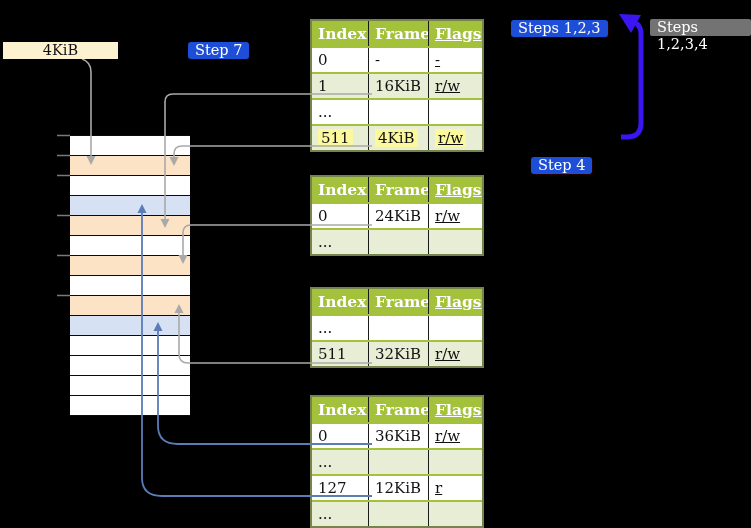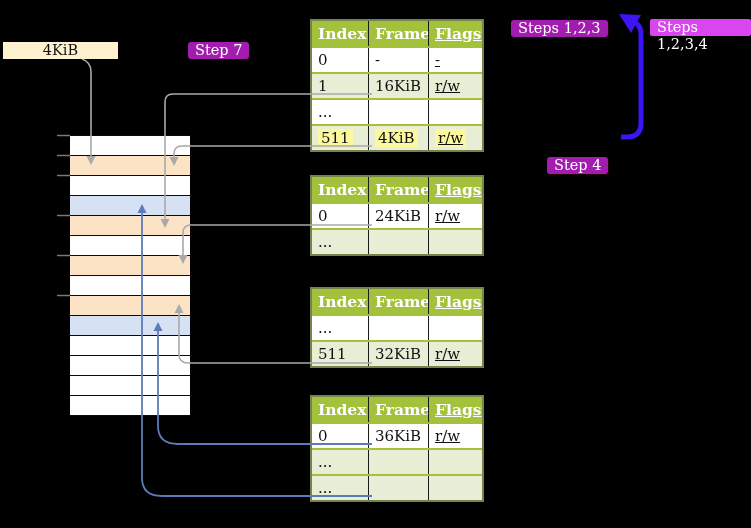--- a/index.html
+++ b/index.html
@@ -21,22 +21,22 @@
   .c{box-sizing:border-box;padding:2px 0 0 6px;font-size:15px;color:#111;line-height:20px;
      white-space:nowrap;overflow:hidden;}
   .c-index{width:56px;}
   .c-frame{width:60px;border-left:1.5px solid #1a1a1a;}
   .c-flags{flex:1;border-left:1.5px solid #1a1a1a;text-decoration:underline;}
   .thead .c{color:#ffffff;font-weight:bold;font-size:15.5px;padding-top:3px;}
   .hl{background:#fbf89e;padding:0 3px;}
   
   .badge{position:absolute;height:17px;line-height:17px;padding:0 7px;font-size:14.5px;color:#ffffff;
          border-radius:3px;z-index:6;box-shadow:1px 1px 0 rgba(60,0,10,.55);}
-  .badge.red{background:#a21caf;}
-  .badge.blue{background:#d946ef;border-radius:2px;box-shadow:none;}
+  .badge.red{background:#1d4ed8;}
+  .badge.blue{background:#737373;border-radius:2px;box-shadow:none;}
   .kib-box{position:absolute;left:3px;top:42px;width:115px;height:17px;line-height:17px;
            background:#fdf2cf;color:#111;font-size:14.5px;text-align:center;z-index:6;}
   
   .overlay{position:absolute;left:0;top:0;z-index:5;pointer-events:none;}
   .ga{stroke:#a9a9a9;stroke-width:1.6;fill:none;}
   .gh{fill:#a9a9a9;stroke:none;}
   .ba{stroke:#5b7cb8;stroke-width:1.8;fill:none;}
   .bh{fill:#5b7cb8;stroke:none;}
   .BA{stroke:#3b15f2;stroke-width:5;fill:none;}
   .BH{fill:#3b15f2;stroke:none;}
@@ -45,21 +45,21 @@
 </head>
 <body>
 
 <div class="stage">
 
   <div class="kib-box">4KiB</div>
 
   <div class="badge red" style="left:188px;top:42px;">Step 7</div>
   <div class="badge red" style="left:511px;top:20px;">Steps 1,2,3</div>
   <div class="badge blue" style="left:650px;top:19px;">Steps 1,2,3,4</div>
-  <div class="badge red" style="left:547px;top:157px;">Step 4</div>
+  <div class="badge red" style="left:531px;top:157px;">Step 4</div>
 
   <div class="memcol">
     <div class="mrow" data-type="free"></div>
     <div class="mrow" data-type="frame-a"></div>
     <div class="mrow" data-type="free"></div>
     <div class="mrow" data-type="frame-b"></div>
     <div class="mrow" data-type="frame-a"></div>
     <div class="mrow" data-type="free"></div>
     <div class="mrow" data-type="frame-a"></div>
     <div class="mrow" data-type="free"></div>
@@ -143,20 +143,25 @@
     </div>
     <div class="tr">
       <div class="c c-index">0</div>
       <div class="c c-frame">36KiB</div>
       <div class="c c-flags">r/w</div>
     </div>
     <div class="tr alt">
       <div class="c c-index">...</div>
       <div class="c c-frame"></div>
       <div class="c c-flags"></div>
+    </div>
+    <div class="tr">
+      <div class="c c-index">127</div>
+      <div class="c c-frame">12KiB</div>
+      <div class="c c-flags">r</div>
     </div>
     <div class="tr alt">
       <div class="c c-index">...</div>
       <div class="c c-frame"></div>
       <div class="c c-flags"></div>
     </div>
   </div>
 
   <svg class="overlay" width="751" height="528" viewBox="0 0 751 528">
 

